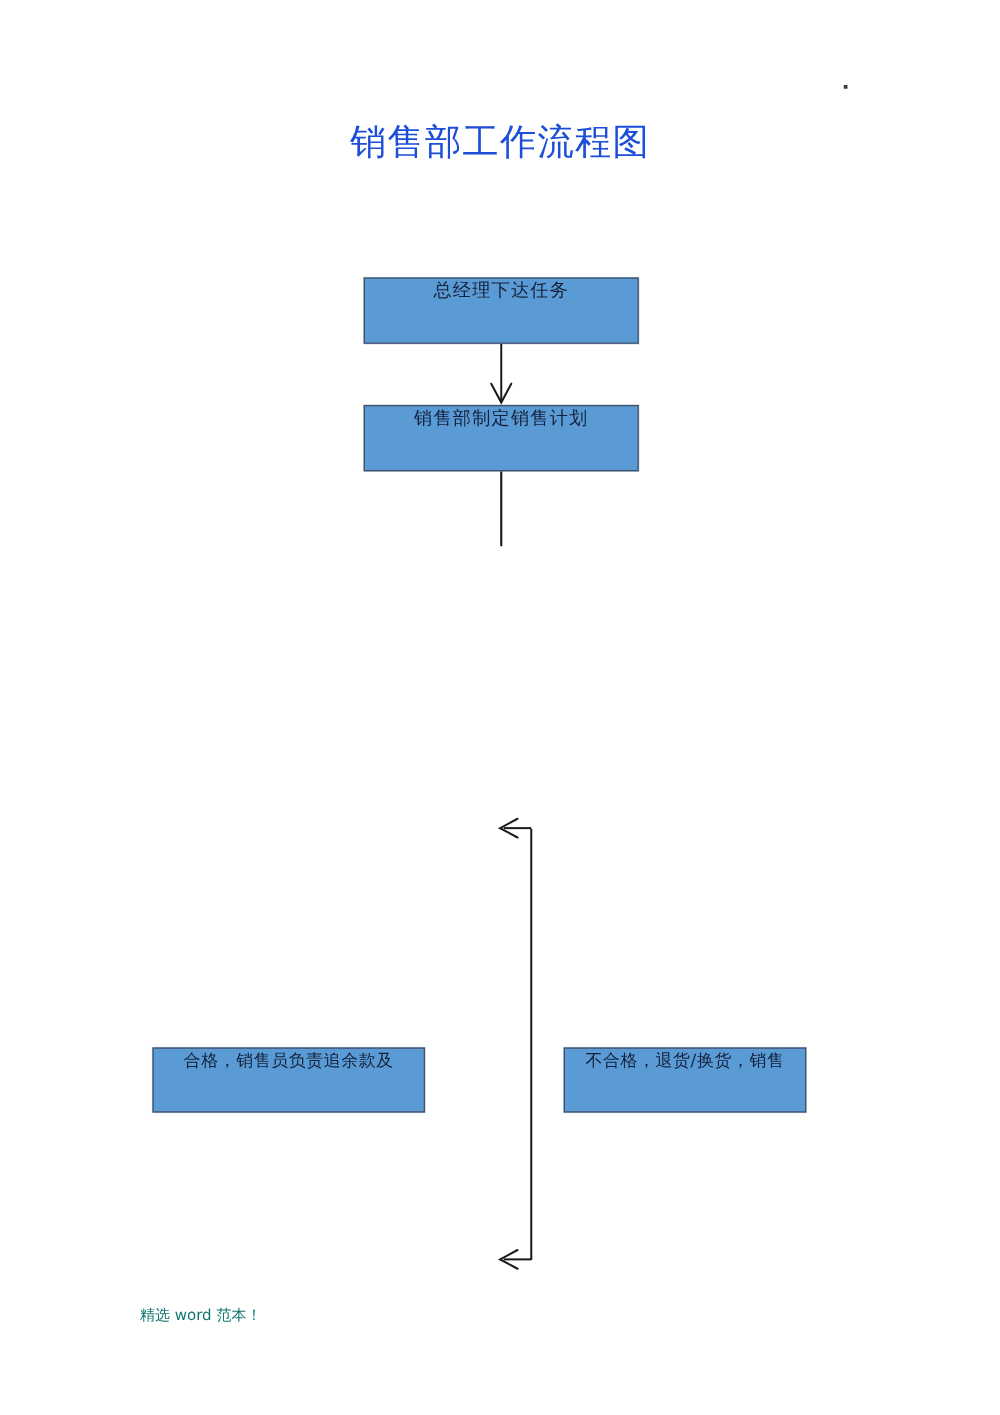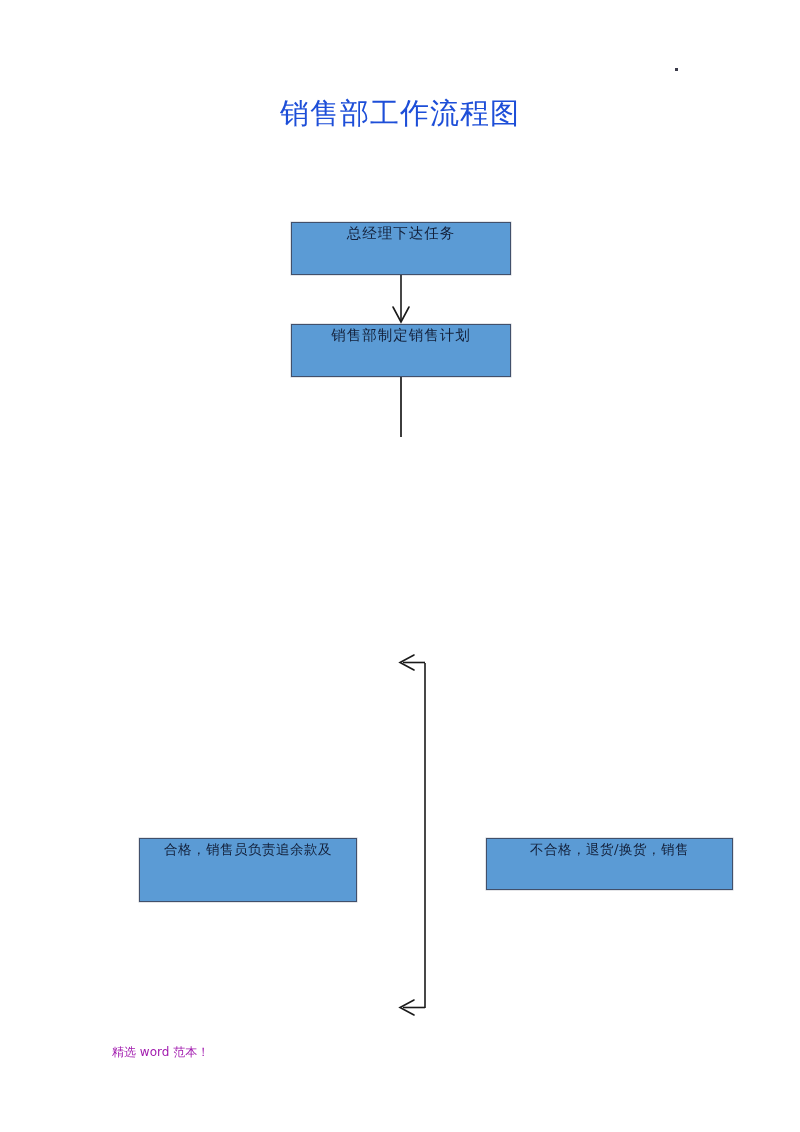--- a/index.html
+++ b/index.html
@@ -87,31 +87,30 @@
     height: 53px;
     font-size: 14.5px;
     line-height: 20px;
     letter-spacing: 1px;
   }
 
   #node-qualified {
     left: 122px;
     top: 838px;
     width: 218px;
-    height: 64px;
+    height: 52px;
     font-size: 13.5px;
     line-height: 21px;
     letter-spacing: 0.5px;
-    margin-left: 17px;
   }
 
   #node-unqualified {
-    left: 486px;
+    left: 451px;
     top: 838px;
-    width: 247px;
+    width: 194px;
     height: 52px;
     font-size: 13.5px;
     line-height: 21px;
     letter-spacing: 0.5px;
   }
 
   
   #connectors {
     position: absolute;
     left: 0; top: 0;
@@ -121,21 +120,21 @@
   }
 
   
   .footer-note {
     position: absolute;
     left: 112px;
     top: 1044px;
     font-family: "DejaVu Sans", "Liberation Sans", sans-serif;
     font-size: 12px;
     line-height: 16px;
-    color: #a21caf;
+    color: #0f766e;
     white-space: nowrap;
   }
 </style>
 </head>
 <body>
 
 <div id="page">
 
   <div class="doc-title">销售部工作流程图</div>
 

